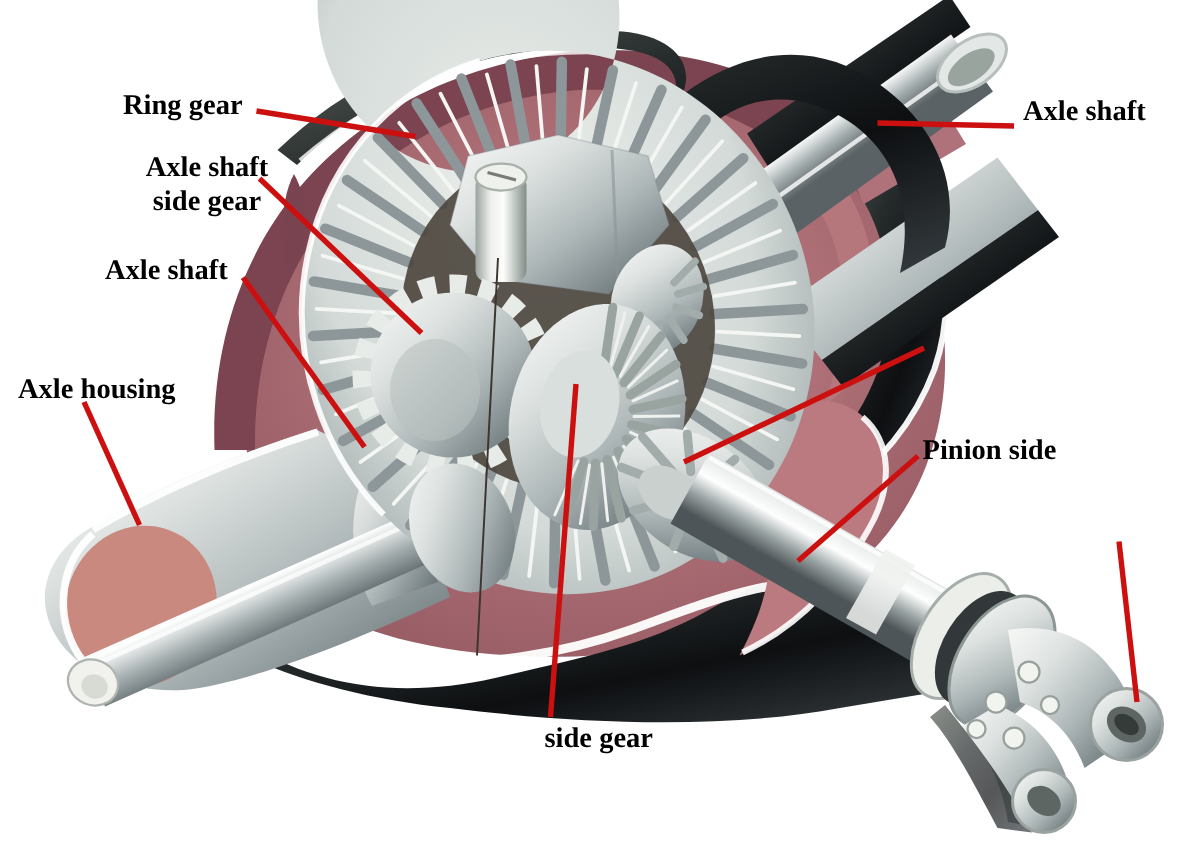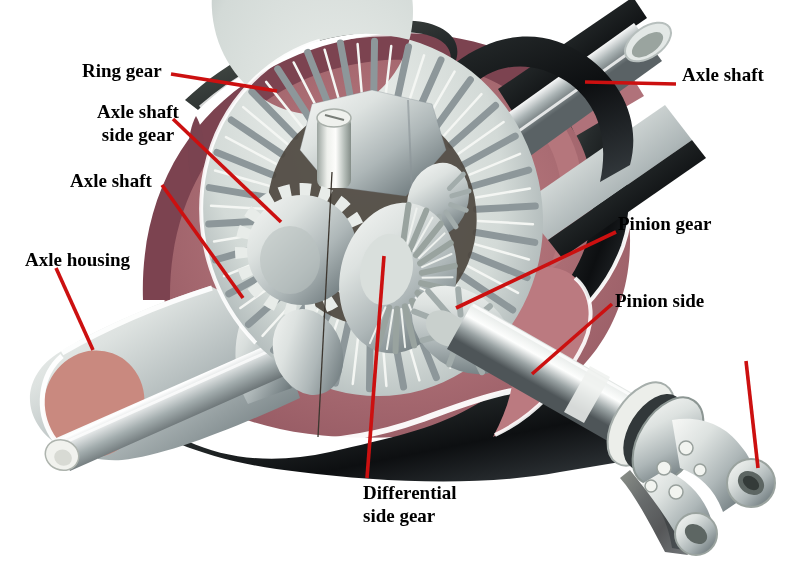--- a/index.html
+++ b/index.html
@@ -299,27 +299,25 @@
 
 <div class="lbl" style="left:82px;top:59px">Ring gear</div>
 
 <div class="lbl center" style="left:90px;top:100px;width:96px">
   <div>Axle shaft</div>
   <div>side gear</div>
 </div>
 
 <div class="lbl" style="left:70px;top:169px">Axle shaft</div>
 
-<div class="lbl" style="left:25px;top:248px">Axle housing</div>
+<div class="lbl" style="left:12px;top:248px">Axle housing</div>
 
 <div class="lbl" style="left:682px;top:63px">Axle shaft</div>
 
-<div class="lbl" style="left:618px;top:212px">Pinion gear</div>
 
 <div class="lbl" style="left:615px;top:289px">Pinion side</div>
 
 
 <div class="lbl" style="left:363px;top:481px">
-  <div>Differential</div>
   <div>side gear</div>
 </div>
 
 </div>
 
 </body></html>

